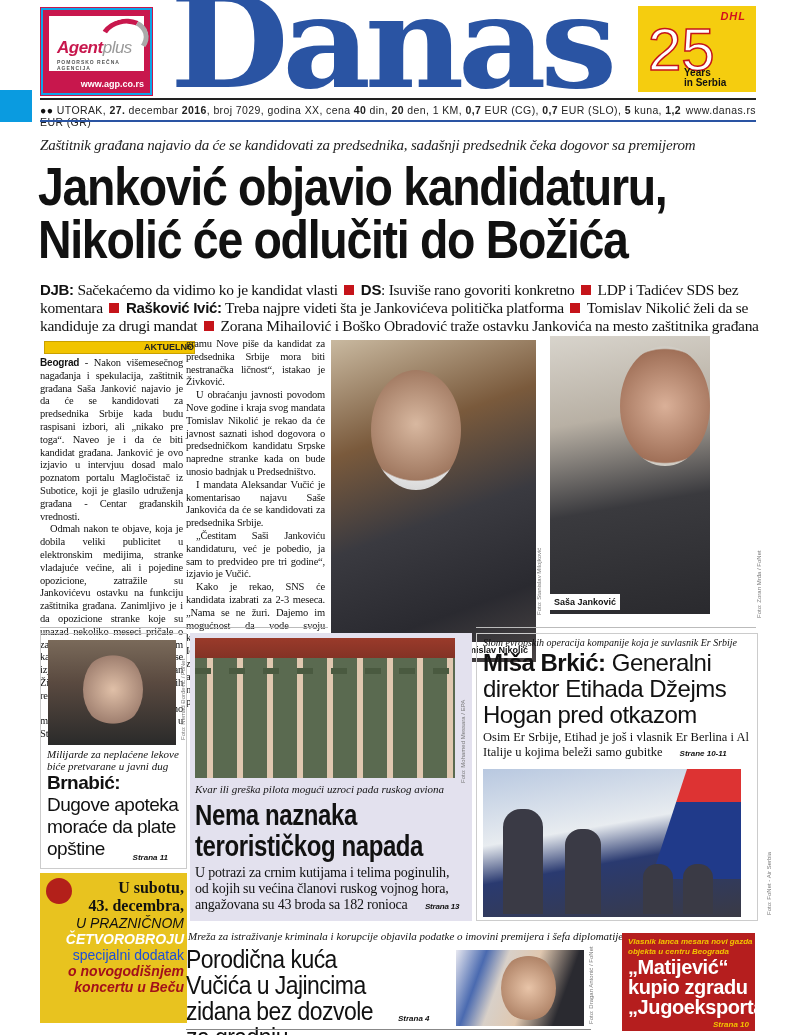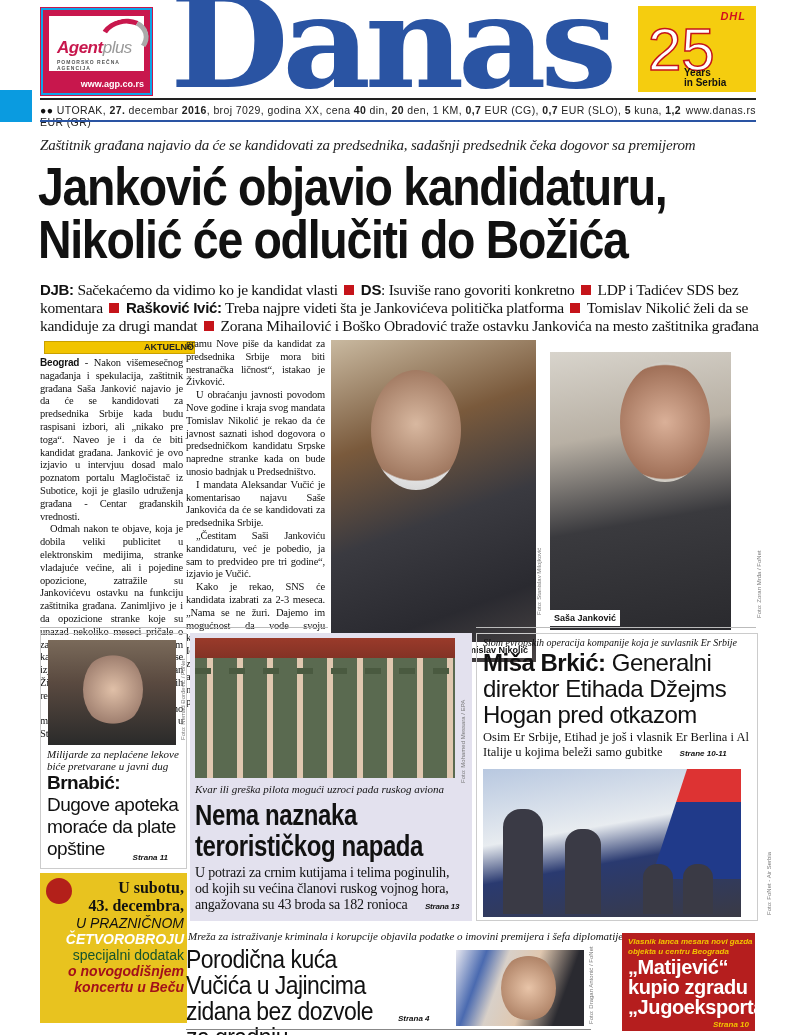--- a/index.html
+++ b/index.html
@@ -33,21 +33,21 @@
 
 .aktuelno{left:44px;top:341px;width:151px;height:13px;background:#f1c400;border:1px solid #c9a000;font:bold 9px "Liberation Sans",sans-serif;text-align:right;line-height:11px;color:#222}
 .col{font:10.5px "Liberation Serif",serif;line-height:12.8px;text-align:justify;color:#111;letter-spacing:-0.2px}
 .col p{text-indent:10px}
 .col p.noind{text-indent:0}
 .col1{left:40px;top:357px;width:143px}
 .col2{left:186px;top:338px;width:139px}
 .sig{text-align:right;font-weight:bold;font-style:italic}
 .strana{text-align:right;font:italic bold 8px "Liberation Sans",sans-serif}
 .ph-nik{left:331px;top:340px;width:205px;height:322px;background:linear-gradient(160deg,#c9b9a0 0%,#7a5a3c 30%,#3a3a40 55%,#2a2a30 80%,#4a4545 100%)}
-.ph-jan{left:550px;top:352px;width:181px;height:278px;background:linear-gradient(170deg,#d8d4cc 0%,#b8b0a4 30%,#3a3a3e 60%,#2a2a2e 100%)}
+.ph-jan{left:550px;top:336px;width:160px;height:278px;background:linear-gradient(170deg,#d8d4cc 0%,#b8b0a4 30%,#3a3a3e 60%,#2a2a2e 100%)}
 .face{position:absolute;border-radius:50%}
 .cap{position:absolute;background:#fff;font:bold 9px "Liberation Sans",sans-serif;padding:3px 4px;color:#111}
 .credit{position:absolute;font:6px "Liberation Sans",sans-serif;color:#777;transform:rotate(-90deg);transform-origin:left top;white-space:nowrap}
 
 .box-brn{left:40px;top:633px;width:147px;height:236px;border:1px solid #ccc}
 .ph-brn{position:absolute;left:7px;top:6px;width:128px;height:105px;background:linear-gradient(180deg,#7a6a5a 0%,#5a4a40 40%,#2a2a2a 100%)}
 .brn-kick{position:absolute;left:6px;top:114px;width:136px;font:italic 11px "Liberation Serif",serif;line-height:12px}
 .brn-head{position:absolute;left:6px;top:138px;width:136px;font:19px "Liberation Sans",sans-serif;line-height:22px;letter-spacing:-0.5px}
 .brn-head b{font-weight:bold}
 .box-hor{left:190px;top:633px;width:282px;height:288px;background:#e3e1ee}
@@ -61,21 +61,21 @@
 .mis-head b{font-weight:bold}
 .mis-txt{position:absolute;left:6px;top:96px;width:272px;font:12.5px "Liberation Serif",serif;line-height:15px}
 .ph-air{position:absolute;left:6px;top:135px;width:258px;height:148px;background:linear-gradient(170deg,#b8c8e0 0%,#e8ecf0 40%,#2a3a70 60%,#3a3a45 100%)}
 .tail{position:absolute;right:0;top:0;width:90px;height:110px;background:linear-gradient(180deg,#d33 0%,#d33 30%,#203a8a 30%,#203a8a 100%);clip-path:polygon(40% 0,100% 0,100% 100%,0 100%)}
 .box-ylw{left:40px;top:873px;width:147px;height:150px;background:#e8c31f}
 .ylw-dot{position:absolute;left:6px;top:5px;width:26px;height:26px;border-radius:50%;background:#b3201a}
 .ylw-txt{position:absolute;left:2px;top:6px;width:142px;text-align:right;line-height:18px}
 .y1{font:bold 16px "Liberation Serif",serif;color:#111}
 .y2{font:italic 14px "Liberation Sans",sans-serif;color:#111}
 .y3{font:italic bold 14px "Liberation Sans",sans-serif;color:#fff}
-.y4{font:14px "Liberation Sans",sans-serif;color:#14532d}
+.y4{font:14px "Liberation Sans",sans-serif;color:#1d4ed8}
 .y5{font:italic bold 14px "Liberation Sans",sans-serif;color:#a3101a}
 .mreza-kick{left:188px;top:930px;font:italic 11px "Liberation Serif",serif}
 .vuc-head{left:186px;top:946px;width:230px;font:25px "Liberation Sans",sans-serif;line-height:26px;letter-spacing:-0.6px;transform:scaleX(0.92);transform-origin:left top}
 .ph-vuc{left:456px;top:950px;width:128px;height:76px;background:linear-gradient(110deg,#e8e8f0 0%,#4a6ab0 20%,#d8d0c8 35%,#e0c8b0 55%,#2a2a30 80%)}
 .rule-vuc{left:186px;top:1029px;width:405px;height:1px;background:#888}
 .box-red{left:622px;top:933px;width:133px;height:98px;background:#b51e1e}
 .red-kick{position:absolute;left:6px;top:4px;font:italic bold 8px "Liberation Sans",sans-serif;color:#f3c400;line-height:10px}
 .red-head{position:absolute;left:6px;top:24px;width:130px;font:bold 20px "Liberation Sans",sans-serif;color:#fff;line-height:20px;letter-spacing:-0.4px}
 .red-str{position:absolute;right:6px;bottom:2px;font:italic bold 8px "Liberation Sans",sans-serif;color:#f3c400}
 .gray-line{background:#bbb}

